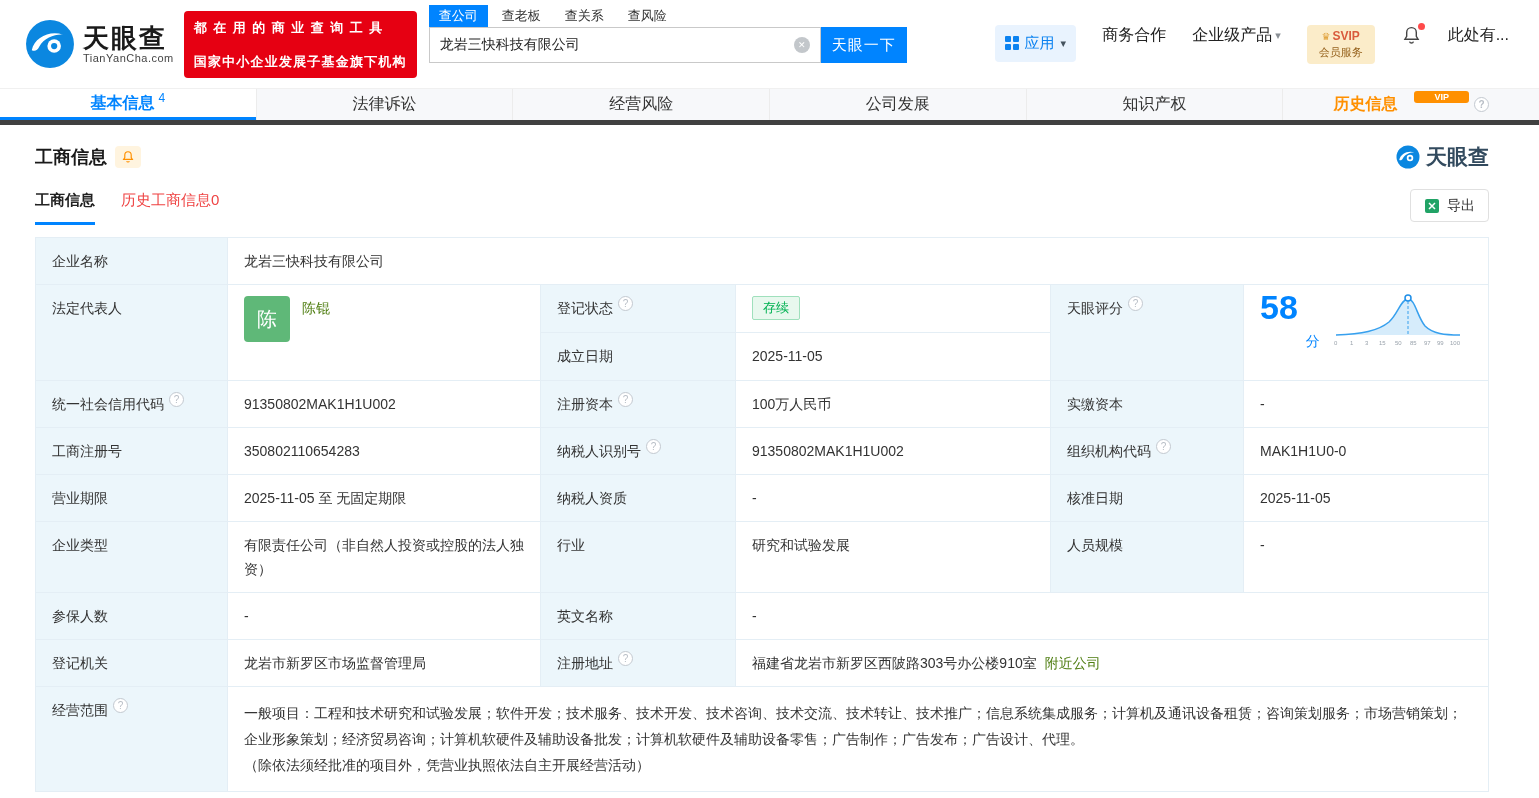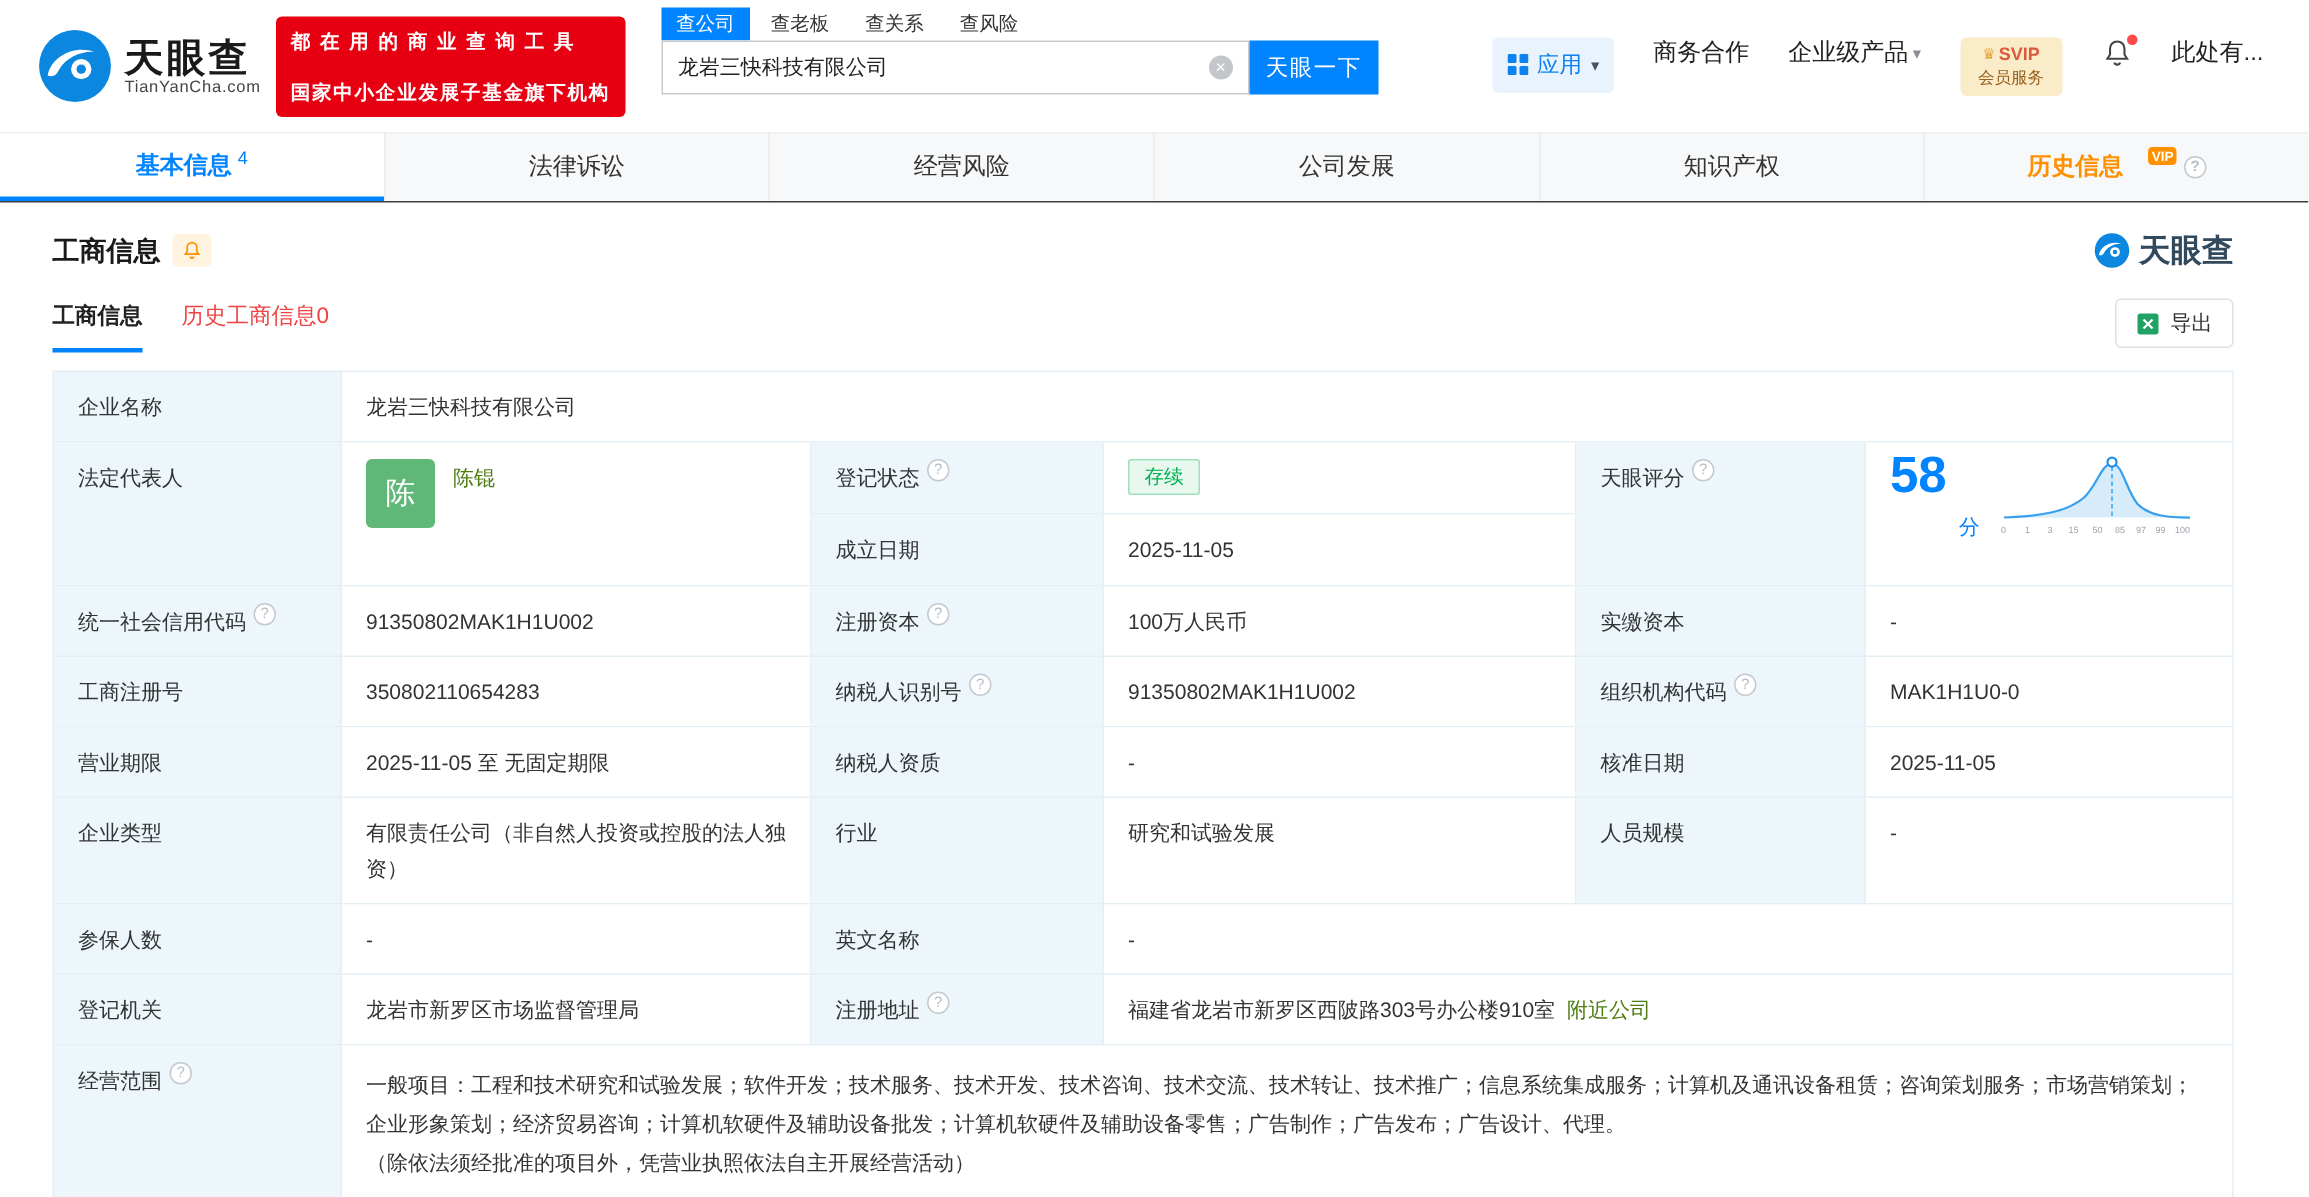--- a/index.html
+++ b/index.html
@@ -8,21 +8,21 @@
   .page{width:1539px;min-height:798px;overflow:hidden}
 
   
   .topbar{display:flex;align-items:center;height:88px;padding:0 30px 0 25px;background:#fff}
   .logo{display:flex;align-items:center;gap:8px;cursor:pointer}
   .logo-text .brand{font-size:26px;font-weight:bold;color:#1a1a1a;letter-spacing:2px;line-height:28px}
   .logo-text .domain{font-size:11px;color:#444;letter-spacing:.5px}
   .promo{margin-left:10px;background:#e60012;color:#fff;border-radius:4px;padding:8px 10px;font-weight:bold;font-size:13px;line-height:17px}
   .promo1{letter-spacing:6.5px;white-space:nowrap}
   .promo2{letter-spacing:1.2px;margin-top:17px;white-space:nowrap}
-  .searchwrap{margin-left:24px;align-self:flex-start;padding-top:5px}
+  .searchwrap{margin-left:12px;align-self:flex-start;padding-top:5px}
   .stabs{display:flex;gap:4px}
   .stab{font-size:13px;padding:3px 10px 4px;color:#333;cursor:pointer;line-height:15px}
   .stab.active{background:#0084ff;color:#fff}
   .srow{display:flex}
   .sinput{width:392px;height:36px;border:1px solid #c9c9c9;background:#fff;display:flex;align-items:center;padding:0 10px;cursor:text}
   .sval{flex:1;color:#222;font-size:14px;white-space:nowrap;overflow:hidden}
   .clear{width:16px;height:16px;border-radius:50%;background:#c3c7cb;color:#fff;font-size:9px;display:flex;align-items:center;justify-content:center;cursor:pointer;flex:none}
   .sbtn{width:86px;height:36px;background:#0084ff;color:#fff;border:none;font-size:15px;cursor:pointer;letter-spacing:1px}
   .rnav{margin-left:auto;display:flex;align-items:flex-start;gap:26px}
   .appchip{display:flex;align-items:center;gap:6px;background:#e9f3fe;border-radius:4px;padding:9px 10px;color:#0b82f0;font-size:15px;cursor:pointer}
@@ -30,27 +30,27 @@
   .rlink{color:#222;font-size:16px;text-decoration:none;cursor:pointer;display:flex;align-items:center;gap:3px;white-space:nowrap}
   .rlink .caret{color:#8a8f95;font-size:11px}
   .svip{background:#fbecc9;border-radius:4px;padding:4px 12px;text-align:center;cursor:pointer;line-height:15px}
   .svip1{color:#d95a3c;font-size:12px;font-weight:bold;display:flex;align-items:center;justify-content:center;gap:2px}
   .svip1 .crown{color:#e0a23c;font-size:10px}
   .svip2{color:#96621d;font-size:11px;margin-top:1px;white-space:nowrap}
   .bellwrap{position:relative;cursor:pointer;display:flex;align-items:center}
   .reddot{position:absolute;top:-2px;right:-3px;width:7px;height:7px;border-radius:50%;background:#ff4a4a}
 
   
-  .mainnav{display:flex;height:47px;background:#f7f8fa;border-top:1px solid #f0f0f0;border-bottom:1px solid #404040}
+  .mainnav{display:flex;height:37px;background:#f7f8fa;border-top:1px solid #f0f0f0;border-bottom:5px solid #404040}
   .mtab{flex:1;display:flex;align-items:center;justify-content:center;font-size:16px;color:#333;border-left:1px solid #ececec;cursor:pointer;text-decoration:none;position:relative}
   .mtab:first-child{border-left:none}
   .mtab.active{background:#fff;color:#0084ff;font-weight:bold;border-bottom:3px solid #0084ff}
   .count{font-size:12px;color:#0084ff;margin-left:4px;position:relative;top:-5px;font-weight:normal}
   .mtab.history{color:#ff9000;font-weight:bold}
-  .vipbadge{background:#ff9000;color:#fff;font-size:9px;font-weight:bold;padding:1px 2px;border-radius:3px;margin-left:17px;position:relative;top:-8px;line-height:10px}
+  .vipbadge{background:#ff9000;color:#fff;font-size:9px;font-weight:bold;padding:1px 20px;border-radius:3px;margin-left:17px;position:relative;top:-8px;line-height:10px}
   .q{width:15px;height:15px;border-radius:50%;border:1px solid #c3c9d0;color:#b8bec6;font-size:10px;display:inline-flex;align-items:center;justify-content:center;flex:none;cursor:pointer;line-height:1;background:#fff}
   .mtab.history .q{margin-left:5px}
 
   
   .main{padding:0 50px 20px 35px}
   .sechead{display:flex;align-items:center;margin-top:16px;height:32px}
   .sectitle{font-size:18px;font-weight:bold;color:#1a1a1a}
   .subbell{margin-left:8px;width:26px;height:22px;background:#fff4df;border-radius:4px;display:flex;align-items:center;justify-content:center;cursor:pointer}
   .brandmark{margin-left:auto;display:flex;align-items:center;gap:6px;font-size:21px;font-weight:bold;color:#324a5e}
   .subtabs{display:flex;align-items:flex-end;margin-top:14px;height:38px}

